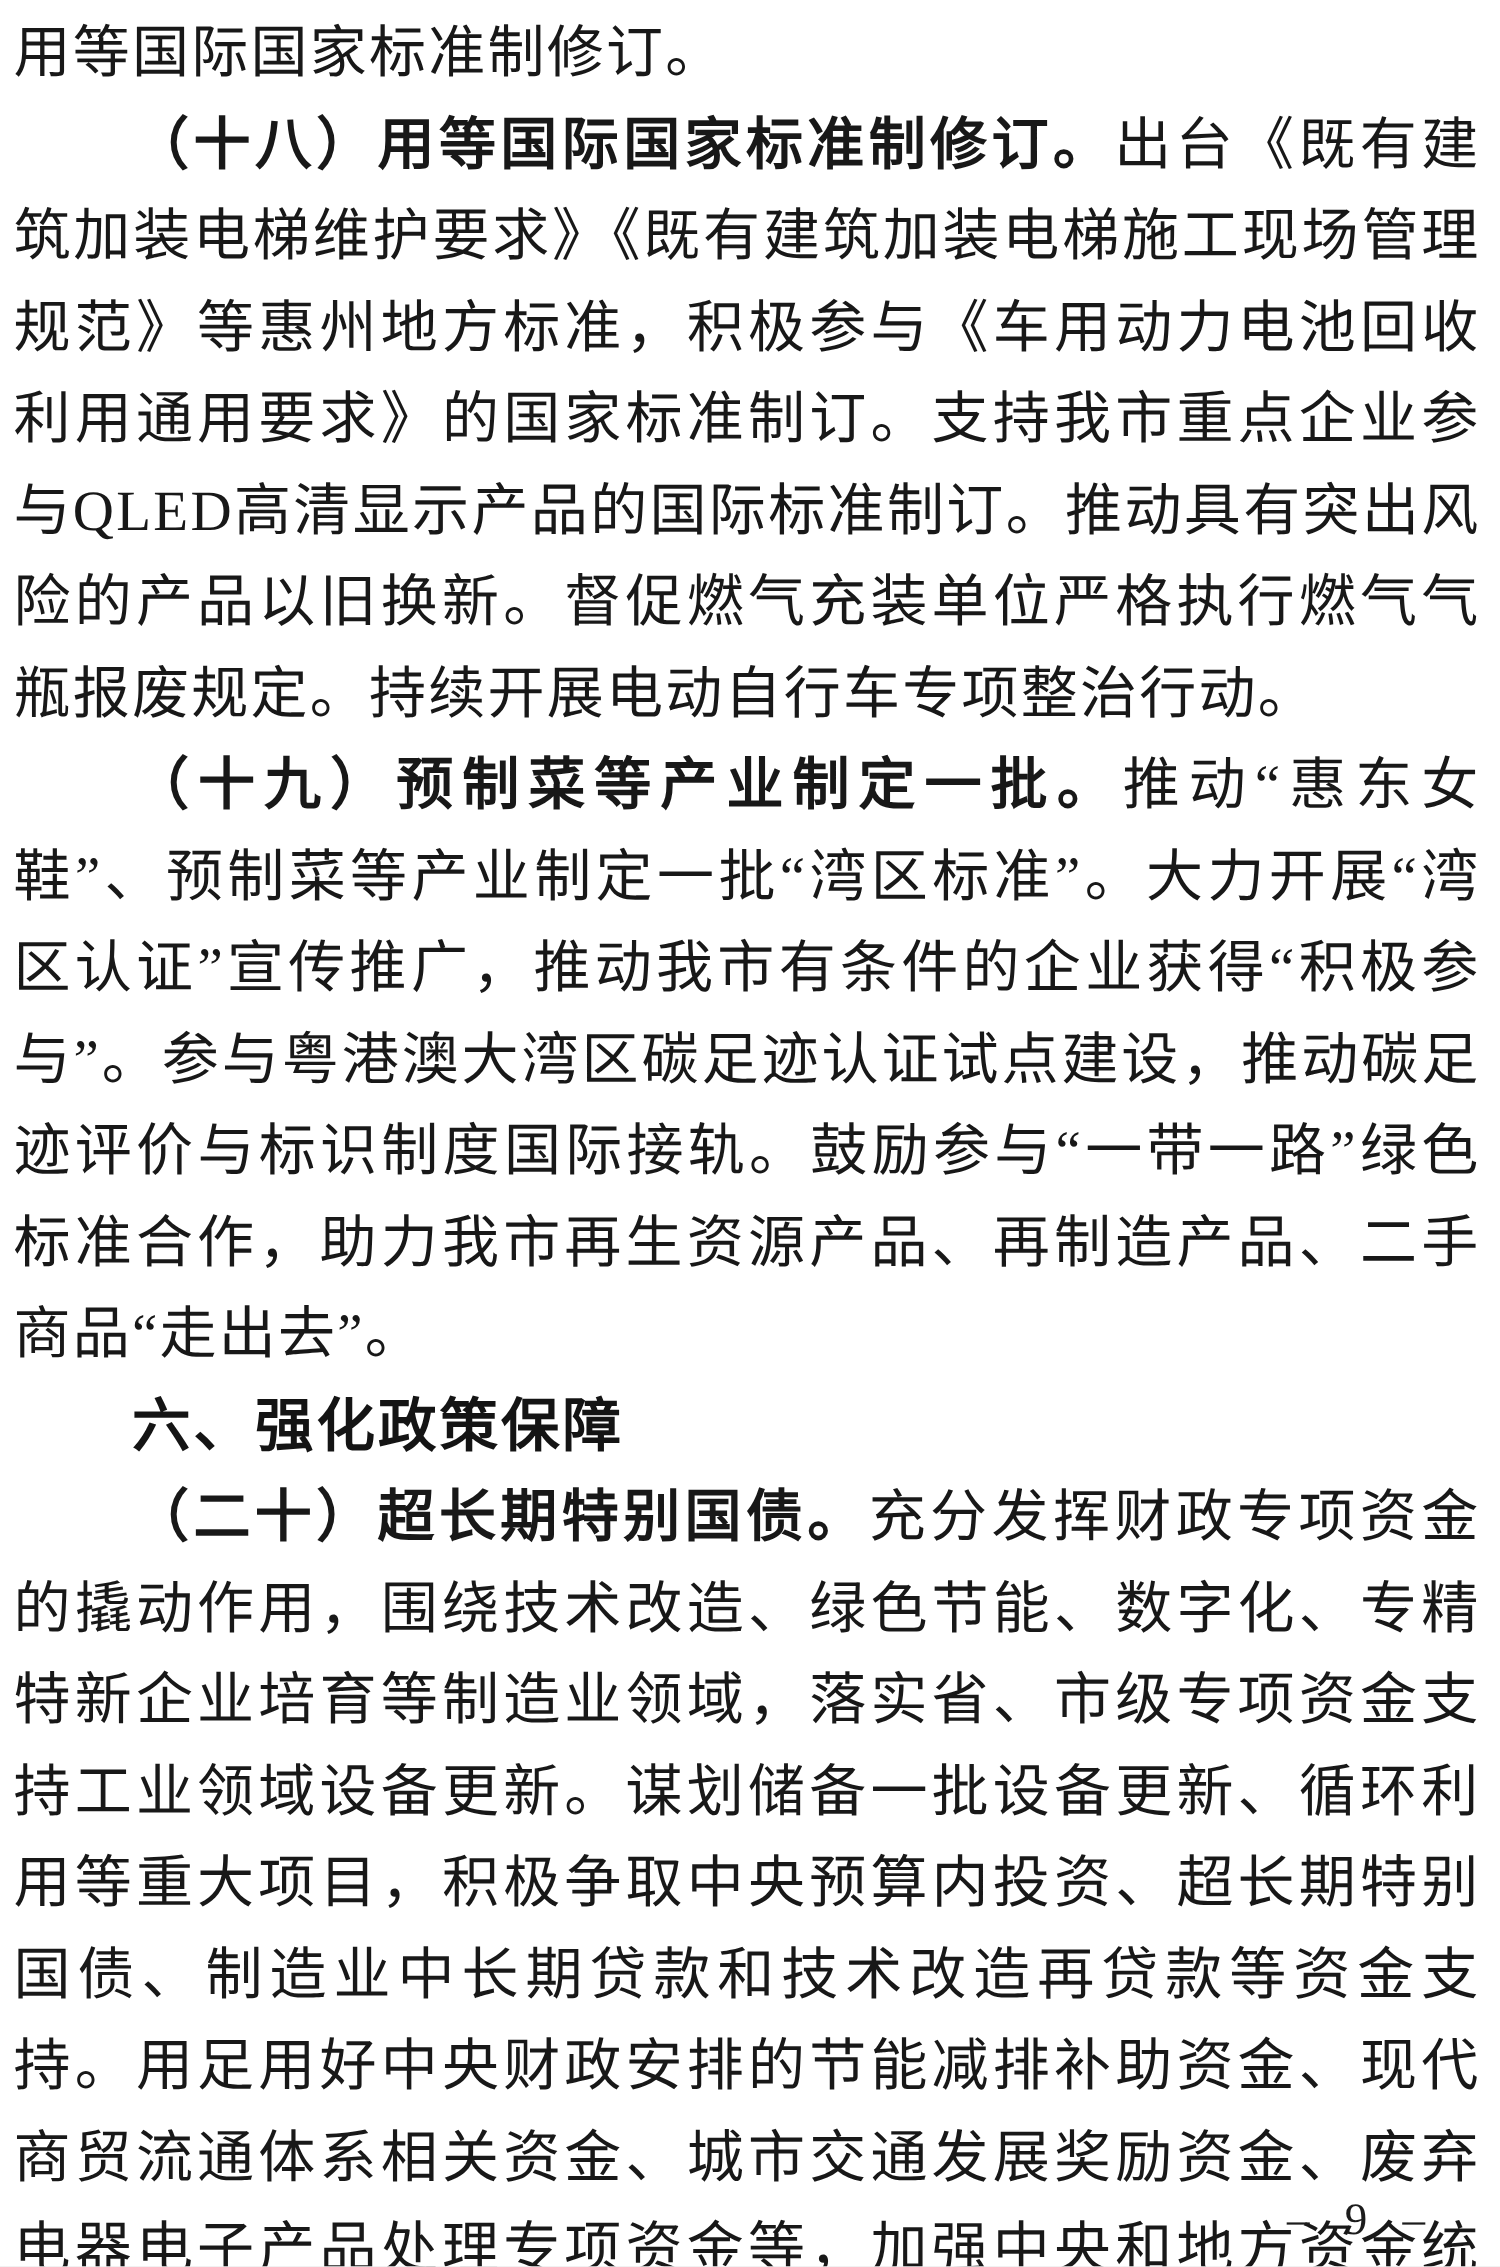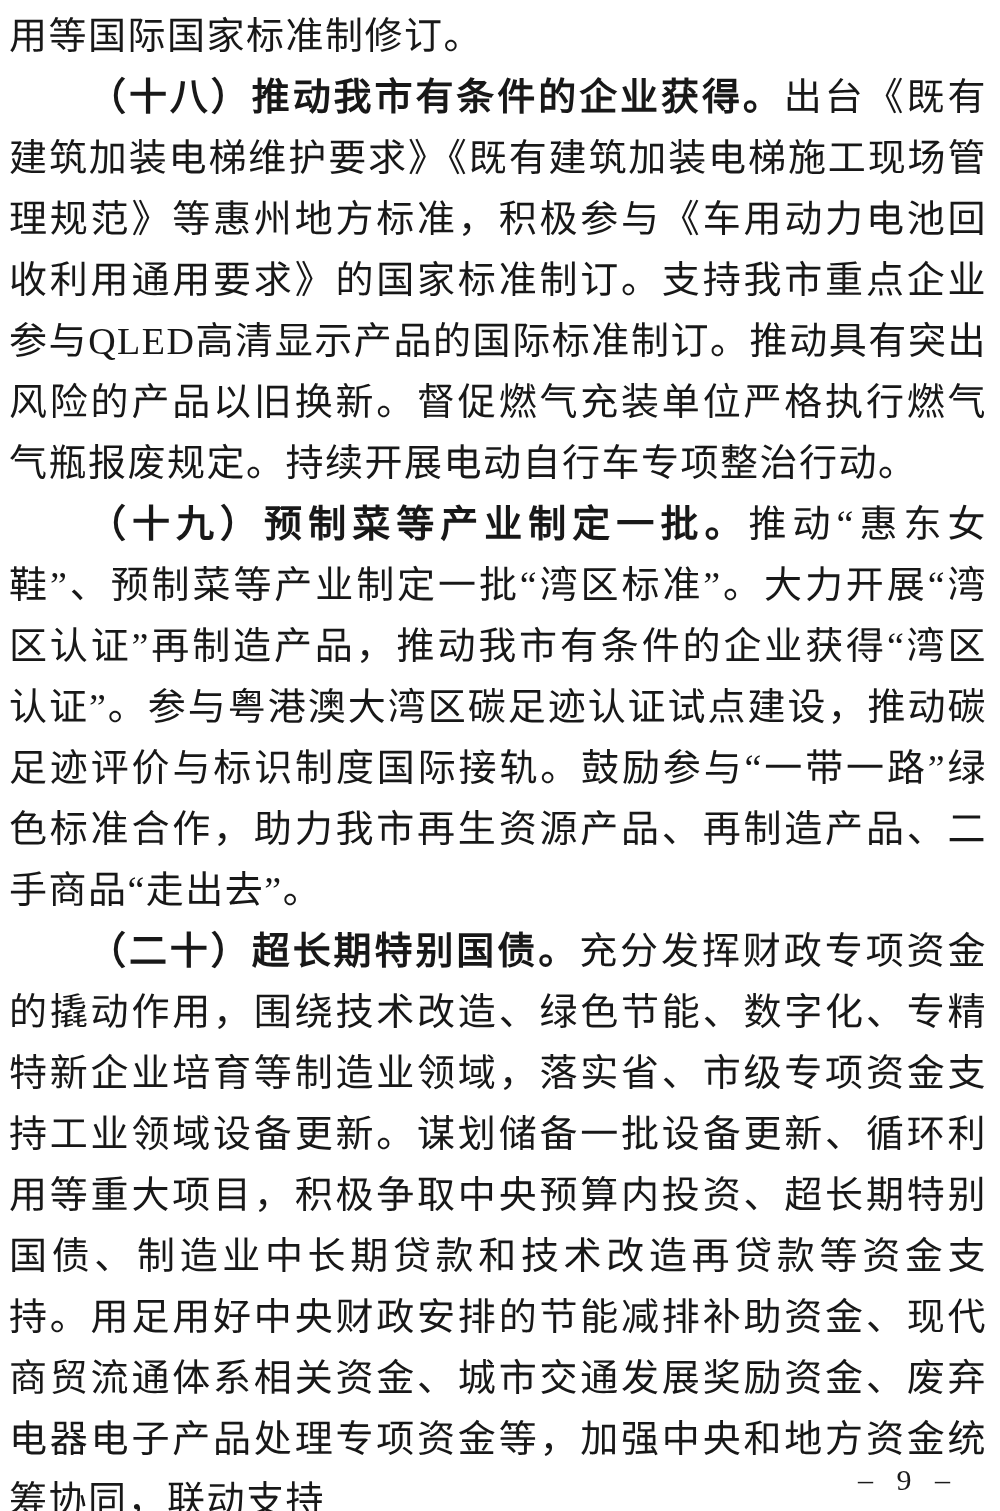--- a/index.html
+++ b/index.html
@@ -54,27 +54,28 @@
 <body>
 
 <div class="page">
   <div class="content">
 
     <p class="para">
       <span>用等国际国家标准制修订。</span>
     </p>
 
     <p class="para indent">
-      <span class="lead">（十八）推动我市有条件的企业获得。</span><span>出台《既有建筑加装电梯维护要求》《既有建筑加装电梯施工现场管理规范》等惠州地方标准，积极参与《车用动力电池回收利用通用要求》的国家标准制订。支持我市重点企业参与QLED高清显示产品的国际标准制订。推动具有突出风险的产品以旧换新。督促燃气充装单位严格执行燃气气瓶报废规定。持续开展电动自行车专项整治行动。</span>
+      <span class="lead">（十八）用等国际国家标准制修订。</span><span>出台《既有建筑加装电梯维护要求》《既有建筑加装电梯施工现场管理规范》等惠州地方标准，积极参与《车用动力电池回收利用通用要求》的国家标准制订。支持我市重点企业参与QLED高清显示产品的国际标准制订。推动具有突出风险的产品以旧换新。督促燃气充装单位严格执行燃气气瓶报废规定。持续开展电动自行车专项整治行动。</span>
     </p>
 
     <p class="para indent">
-      <span class="lead">（十九）预制菜等产业制定一批。</span><span>推动“惠东女鞋”、预制菜等产业制定一批“湾区标准”。大力开展“湾区认证”再制造产品，推动我市有条件的企业获得“湾区认证”。参与粤港澳大湾区碳足迹认证试点建设，推动碳足迹评价与标识制度国际接轨。鼓励参与“一带一路”绿色标准合作，助力我市再生资源产品、再制造产品、二手商品“走出去”。</span>
+      <span class="lead">（十九）预制菜等产业制定一批。</span><span>推动“惠东女鞋”、预制菜等产业制定一批“湾区标准”。大力开展“湾区认证”宣传推广，推动我市有条件的企业获得“积极参与”。参与粤港澳大湾区碳足迹认证试点建设，推动碳足迹评价与标识制度国际接轨。鼓励参与“一带一路”绿色标准合作，助力我市再生资源产品、再制造产品、二手商品“走出去”。</span>
     </p>
 
+    <h2 class="section-heading">六、强化政策保障</h2>
 
     <p class="para indent">
       <span class="lead">（二十）超长期特别国债。</span><span>充分发挥财政专项资金的撬动作用，围绕技术改造、绿色节能、数字化、专精特新企业培育等制造业领域，落实省、市级专项资金支持工业领域设备更新。谋划储备一批设备更新、循环利用等重大项目，积极争取中央预算内投资、超长期特别国债、制造业中长期贷款和技术改造再贷款等资金支持。用足用好中央财政安排的节能减排补助资金、现代商贸流通体系相关资金、城市交通发展奖励资金、废弃电器电子产品处理专项资金等，加强中央和地方资金统筹协同，联动支持</span>
     </p>
 
   </div>
 
   <div class="page-number">– 9 –</div>
 </div>
 

